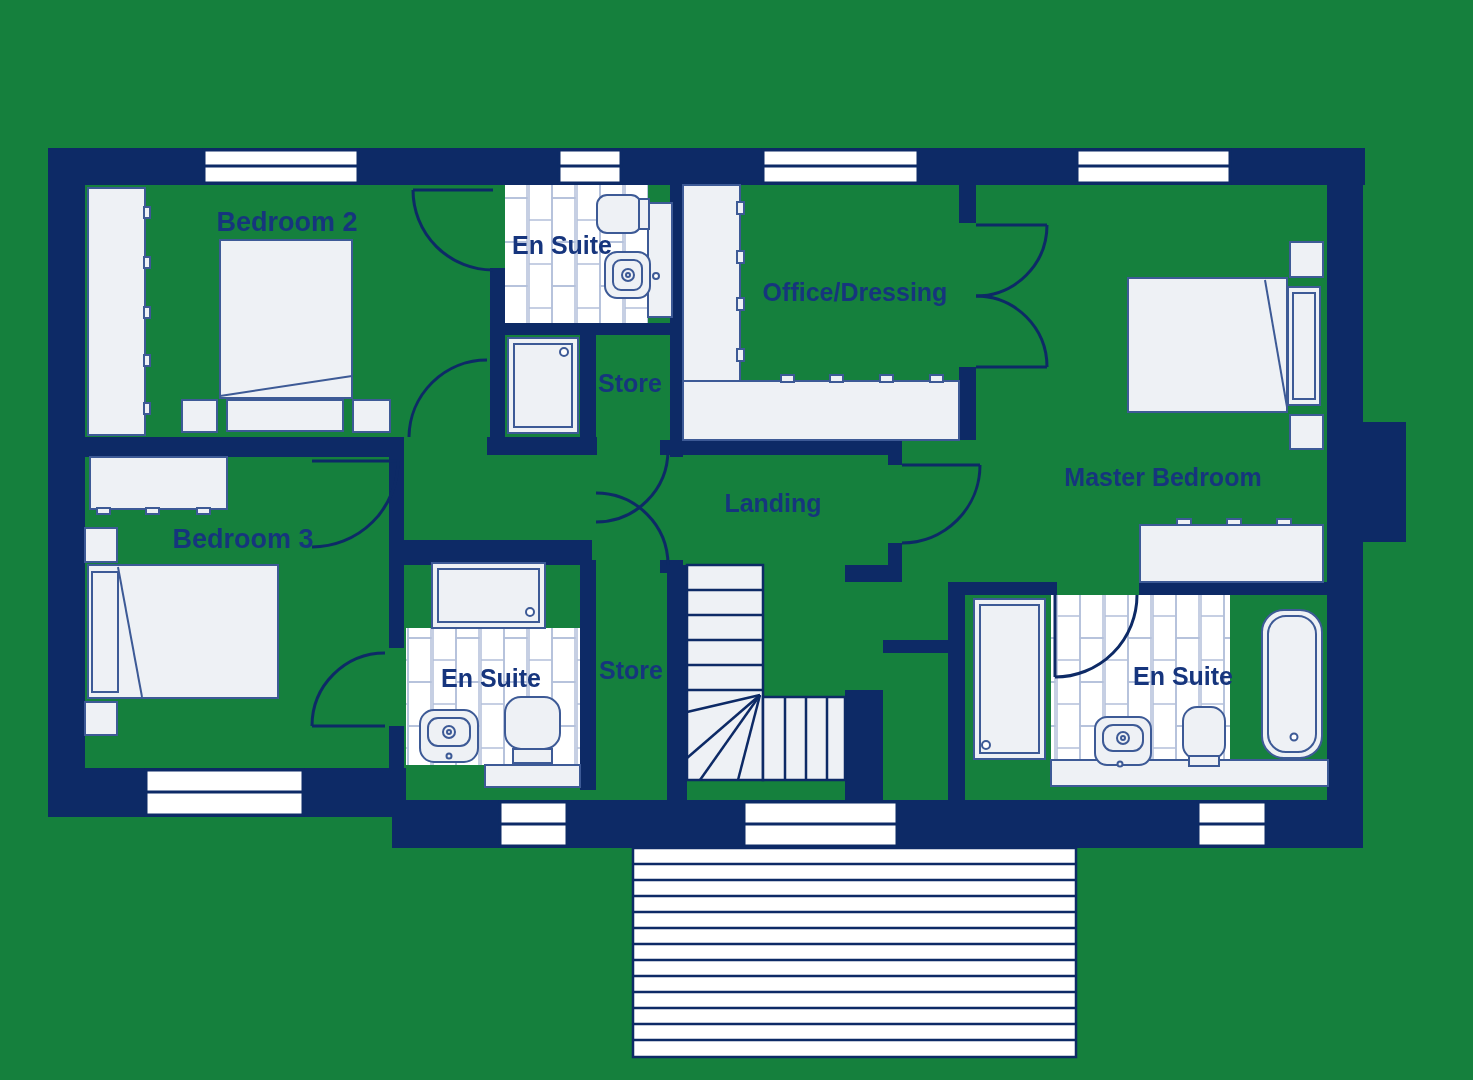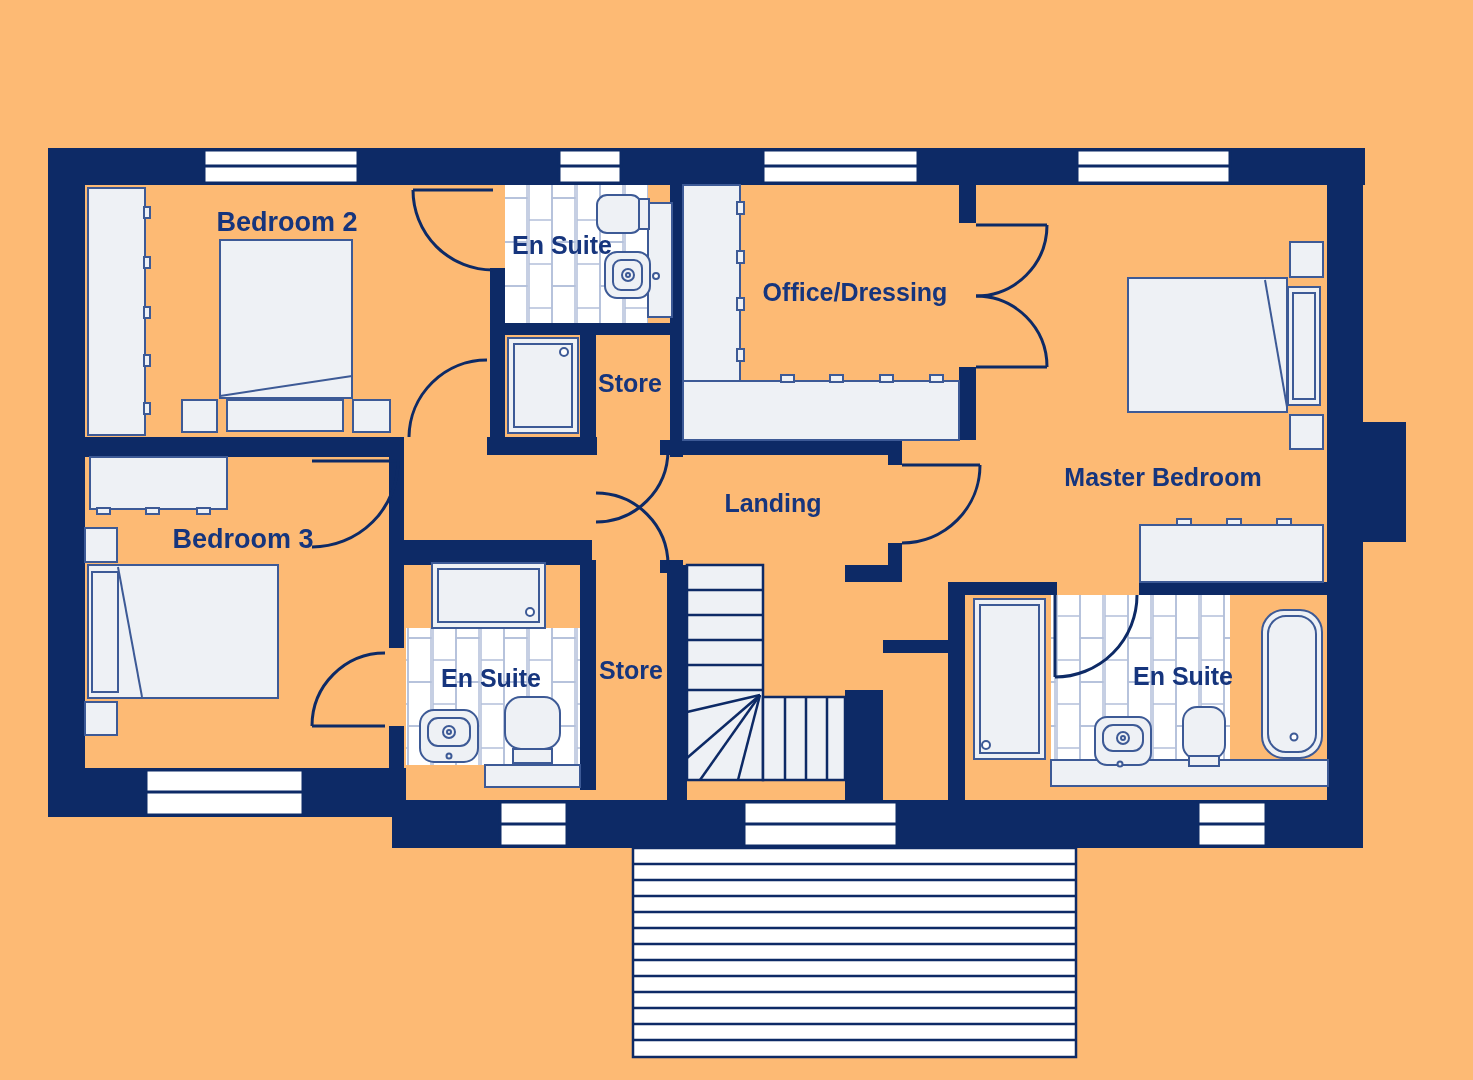--- a/index.html
+++ b/index.html
@@ -1,17 +1,17 @@
 <!DOCTYPE html>
 <html><head>
 <meta charset="utf-8">
 <style>
   html,body{margin:0;padding:0;background:#ffffff;}
   body{width:1473px;height:1080px;font-family:"Liberation Sans", sans-serif;}
-  #plan-wrap{position:relative;width:1473px;height:1080px;background:#fdba74;}
+  #plan-wrap{position:relative;width:1473px;height:1080px;background:#15803d;}
   svg{display:block;}
   text{font-family:"Liberation Sans", sans-serif;font-weight:bold;fill:#16357d;}
   .lbl-lg{font-size:27px;}
   .lbl-md{font-size:25px;}
 </style>
 </head>
 <body>
 
 <div id="plan-wrap">
 <svg width="1473" height="1080" viewBox="0 0 1473 1080" xmlns="http://www.w3.org/2000/svg">

